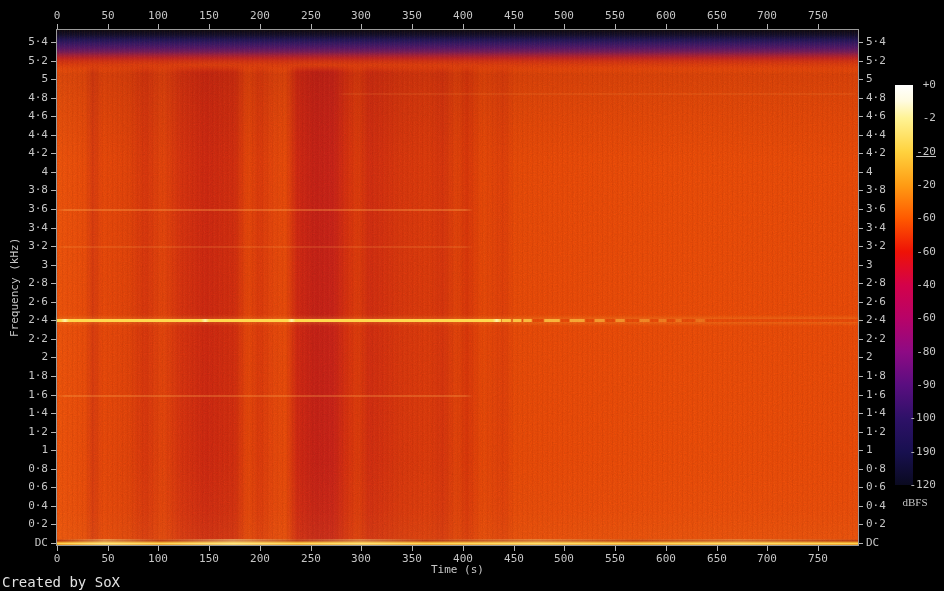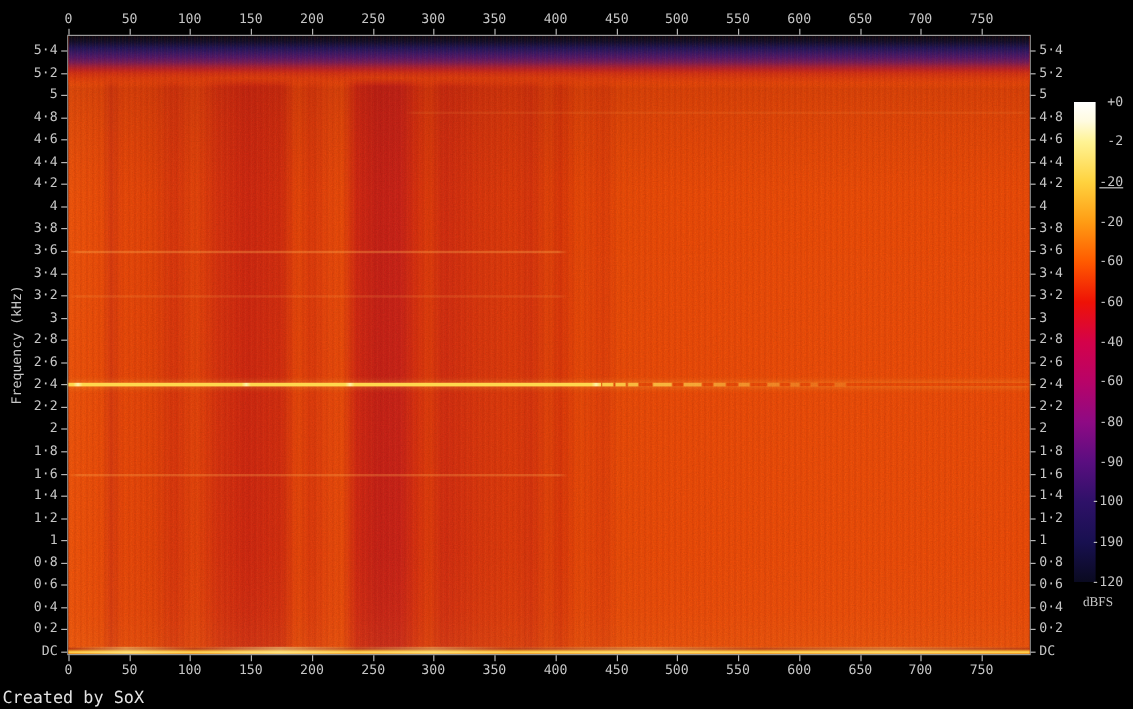--- a/index.html
+++ b/index.html
@@ -254,20 +254,21 @@
     <div id="lineLayer">
         <div class="hline" style="top: 289px; height: 3px; background: linear-gradient(to right, rgb(255, 216, 78) 0%, rgb(255, 216, 78) 0.5%, rgb(255, 242, 168) 1%, rgb(255, 216, 78) 1.5%, rgb(255, 216, 78) 18%, rgb(255, 242, 168) 18.5%, rgb(255, 216, 78) 19%, rgb(255, 216, 78) 28.8%, rgb(255, 242, 168) 29.3%, rgb(255, 216, 78) 29.8%, rgb(255, 216, 78) 54.4%, rgb(255, 242, 168) 54.9%, rgb(255, 216, 78) 55.4%, rgb(255, 216, 78) 55.3%, rgba(0, 0, 0, 0) 55.4%, rgba(255, 216, 78, 0.9) 55.6%, rgba(255, 216, 78, 0.9) 56.6%, rgba(0, 0, 0, 0) 56.8%, rgba(0, 0, 0, 0) 56.8%, rgba(255, 216, 78, 0.85) 57%, rgba(255, 216, 78, 0.85) 57.9%, rgba(0, 0, 0, 0) 58.1%, rgba(0, 0, 0, 0) 58.1%, rgba(255, 216, 78, 0.78) 58.3%, rgba(255, 216, 78, 0.78) 59.2%, rgba(0, 0, 0, 0) 59.4%, rgba(0, 0, 0, 0) 60.7%, rgba(255, 216, 78, 0.75) 60.9%, rgba(255, 216, 78, 0.75) 62.7%, rgba(0, 0, 0, 0) 62.9%, rgba(0, 0, 0, 0) 63.9%, rgba(255, 216, 78, 0.65) 64.1%, rgba(255, 216, 78, 0.65) 65.8%, rgba(0, 0, 0, 0) 66%, rgba(0, 0, 0, 0) 67%, rgba(255, 216, 78, 0.55) 67.2%, rgba(255, 216, 78, 0.55) 68.3%, rgba(0, 0, 0, 0) 68.5%, rgba(0, 0, 0, 0) 69.6%, rgba(255, 216, 78, 0.5) 69.8%, rgba(255, 216, 78, 0.5) 70.8%, rgba(0, 0, 0, 0) 71%, rgba(0, 0, 0, 0) 72.6%, rgba(255, 216, 78, 0.42) 72.8%, rgba(255, 216, 78, 0.42) 73.9%, rgba(0, 0, 0, 0) 74.1%, rgba(0, 0, 0, 0) 75%, rgba(255, 216, 78, 0.34) 75.2%, rgba(255, 216, 78, 0.34) 76%, rgba(0, 0, 0, 0) 76.2%, rgba(0, 0, 0, 0) 77.1%, rgba(255, 216, 78, 0.28) 77.3%, rgba(255, 216, 78, 0.28) 77.9%, rgba(0, 0, 0, 0) 78.1%, rgba(0, 0, 0, 0) 79.6%, rgba(255, 216, 78, 0.26) 79.8%, rgba(255, 216, 78, 0.26) 80.8%, rgba(0, 0, 0, 0) 81%, rgba(0, 0, 0, 0) 100%); box-shadow: rgba(255, 216, 78, 0.45) 0px 0px 5px;"></div>
         <div class="hline" style="top: 179px; height: 2px; background: linear-gradient(to right, rgba(0, 0, 0, 0) 0%, rgba(255, 176, 80, 0.33) 1%, rgba(255, 176, 80, 0.33) 51%, rgba(0, 0, 0, 0) 52%);"></div>
         <div class="hline" style="top: 216px; height: 2px; background: linear-gradient(to right, rgba(0, 0, 0, 0) 0%, rgba(255, 176, 80, 0.16) 1%, rgba(255, 176, 80, 0.16) 51%, rgba(0, 0, 0, 0) 52%);"></div>
         <div class="hline" style="top: 365px; height: 2px; background: linear-gradient(to right, rgba(0, 0, 0, 0) 0%, rgba(255, 176, 80, 0.28) 1%, rgba(255, 176, 80, 0.28) 51%, rgba(0, 0, 0, 0) 52%);"></div>
         <div class="hline" style="top: 63px; height: 2px; background: linear-gradient(to right, rgba(0, 0, 0, 0) 35%, rgba(255, 176, 80, 0.1) 36%, rgba(255, 176, 80, 0.1) 99%, rgba(0, 0, 0, 0) 100%);"></div>
       </div>
     <div class="dc-line"></div>
   </div>
 
+  <div class="x-title">Time (s)</div>
 
   <div class="colorbar" id="colorbar" style="background: linear-gradient(rgb(255, 255, 255) 0%, rgb(255, 251, 224) 4%, rgb(255, 243, 148) 8.3%, rgb(255, 210, 62) 16.7%, rgb(255, 156, 20) 25%, rgb(255, 90, 0) 33.3%, rgb(238, 18, 6) 41.7%, rgb(212, 2, 74) 50%, rgb(184, 3, 104) 58.3%, rgb(142, 10, 132) 66.7%, rgb(90, 14, 128) 75%, rgb(46, 17, 104) 83.3%, rgb(24, 16, 80) 91.7%, rgb(10, 10, 32) 100%);"></div>
   <div id="cbLabels">
       <div class="cb-label" style="top: 79px;">+0</div>
       <div class="cb-label" style="top: 112.333px;">-2</div>
       <div class="cb-label" style="top: 145.667px; text-decoration: underline;">-20</div>
       <div class="cb-label" style="top: 179px;">-20</div>
       <div class="cb-label" style="top: 212.333px;">-60</div>
       <div class="cb-label" style="top: 245.667px;">-60</div>
       <div class="cb-label" style="top: 279px;">-40</div>

